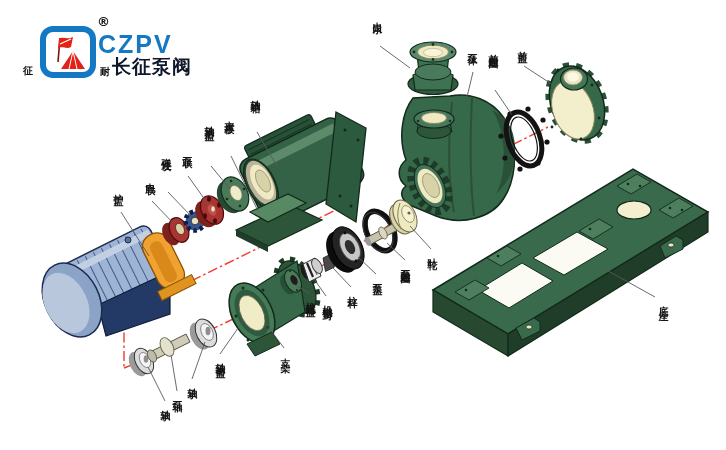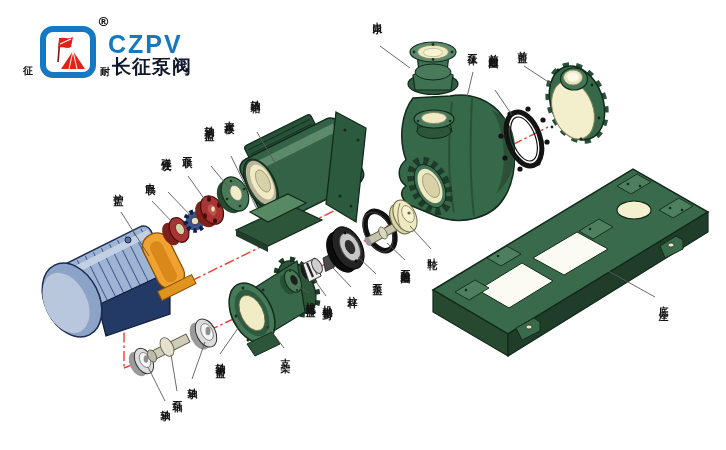--- a/index.html
+++ b/index.html
@@ -7,21 +7,21 @@
          font-family:"DejaVu Sans","Liberation Sans",sans-serif;}
   .stage svg{position:absolute;left:0;top:0;}
   .vlabel{position:absolute;writing-mode:vertical-lr;text-orientation:upright;
           font-size:10px;font-weight:600;color:#151515;letter-spacing:1.5px;line-height:12px;
           white-space:nowrap;}
   .vlabel.sp{letter-spacing:5px;}
   
   .logo-square{position:absolute;left:40px;top:26px;width:44px;height:40px;
                border:6px solid #1479c2;border-radius:13px;background:#fff;}
   .logo-reg{position:absolute;left:97px;top:14px;font-size:13px;font-weight:700;color:#111;}
-  .logo-czpv{position:absolute;left:108px;top:30px;font-size:25px;font-weight:800;
+  .logo-czpv{position:absolute;left:98px;top:30px;font-size:25px;font-weight:800;
              color:#1479c2;letter-spacing:2px;font-family:"Liberation Sans","DejaVu Sans",sans-serif;}
   .logo-cn{position:absolute;left:112px;top:54px;font-size:19px;font-weight:800;color:#0f172a;letter-spacing:1px;}
   .logo-char-l{position:absolute;left:23px;top:64px;font-size:10px;font-weight:700;color:#111;}
   .logo-char-r{position:absolute;left:100px;top:65px;font-size:10px;font-weight:700;color:#111;}
 </style>
 </head>
 <body>
 
 <div class="stage">
 

